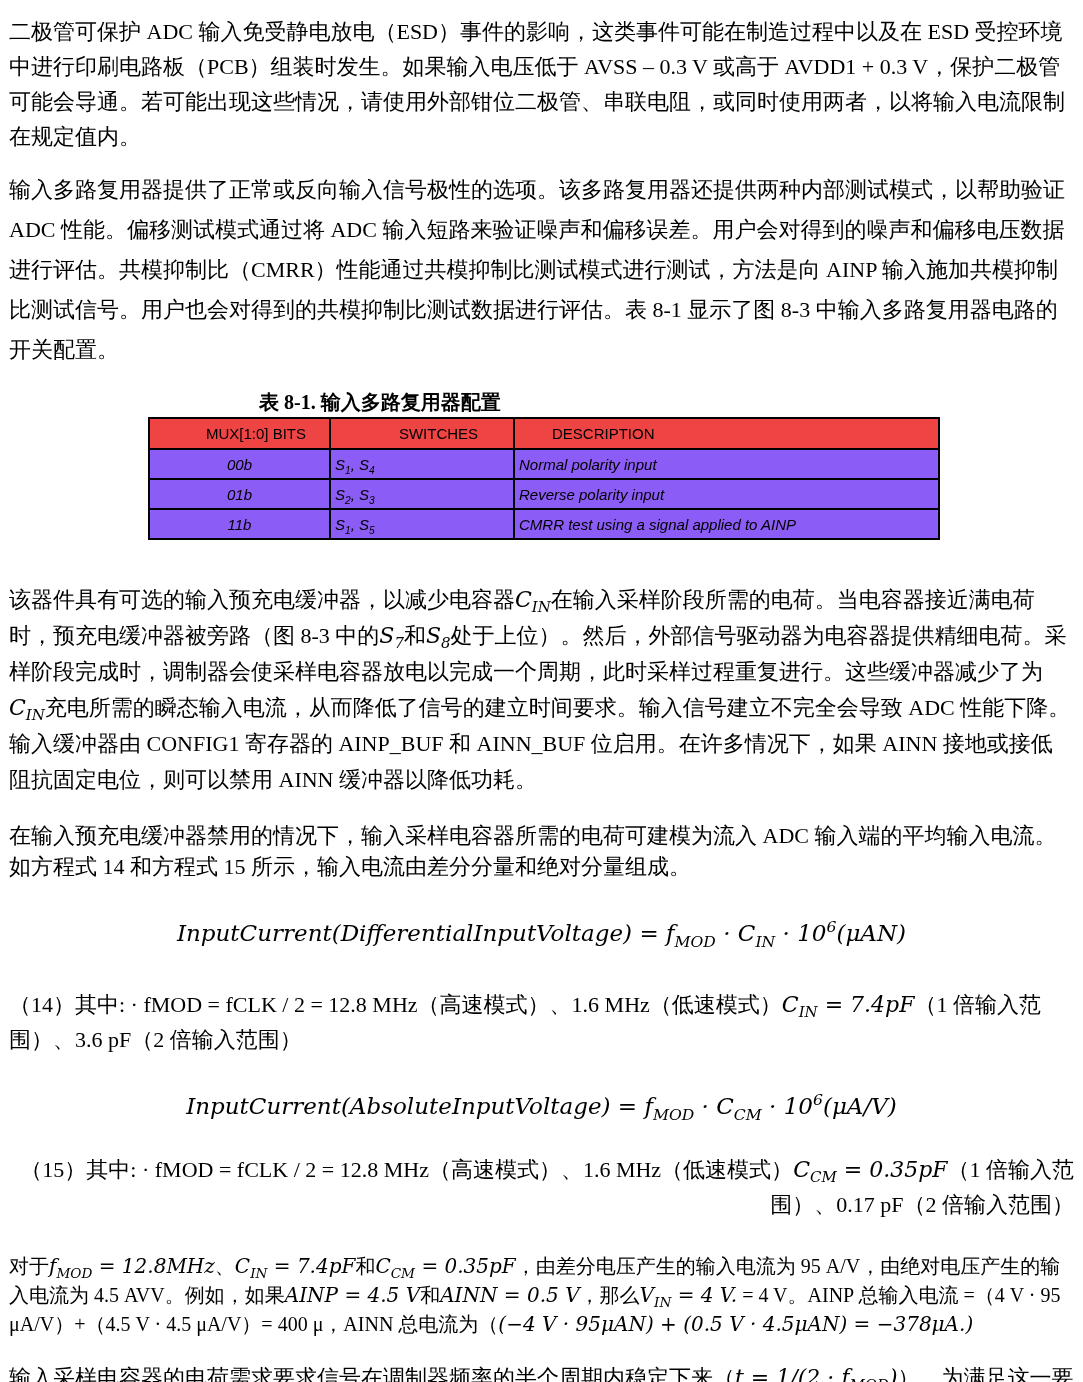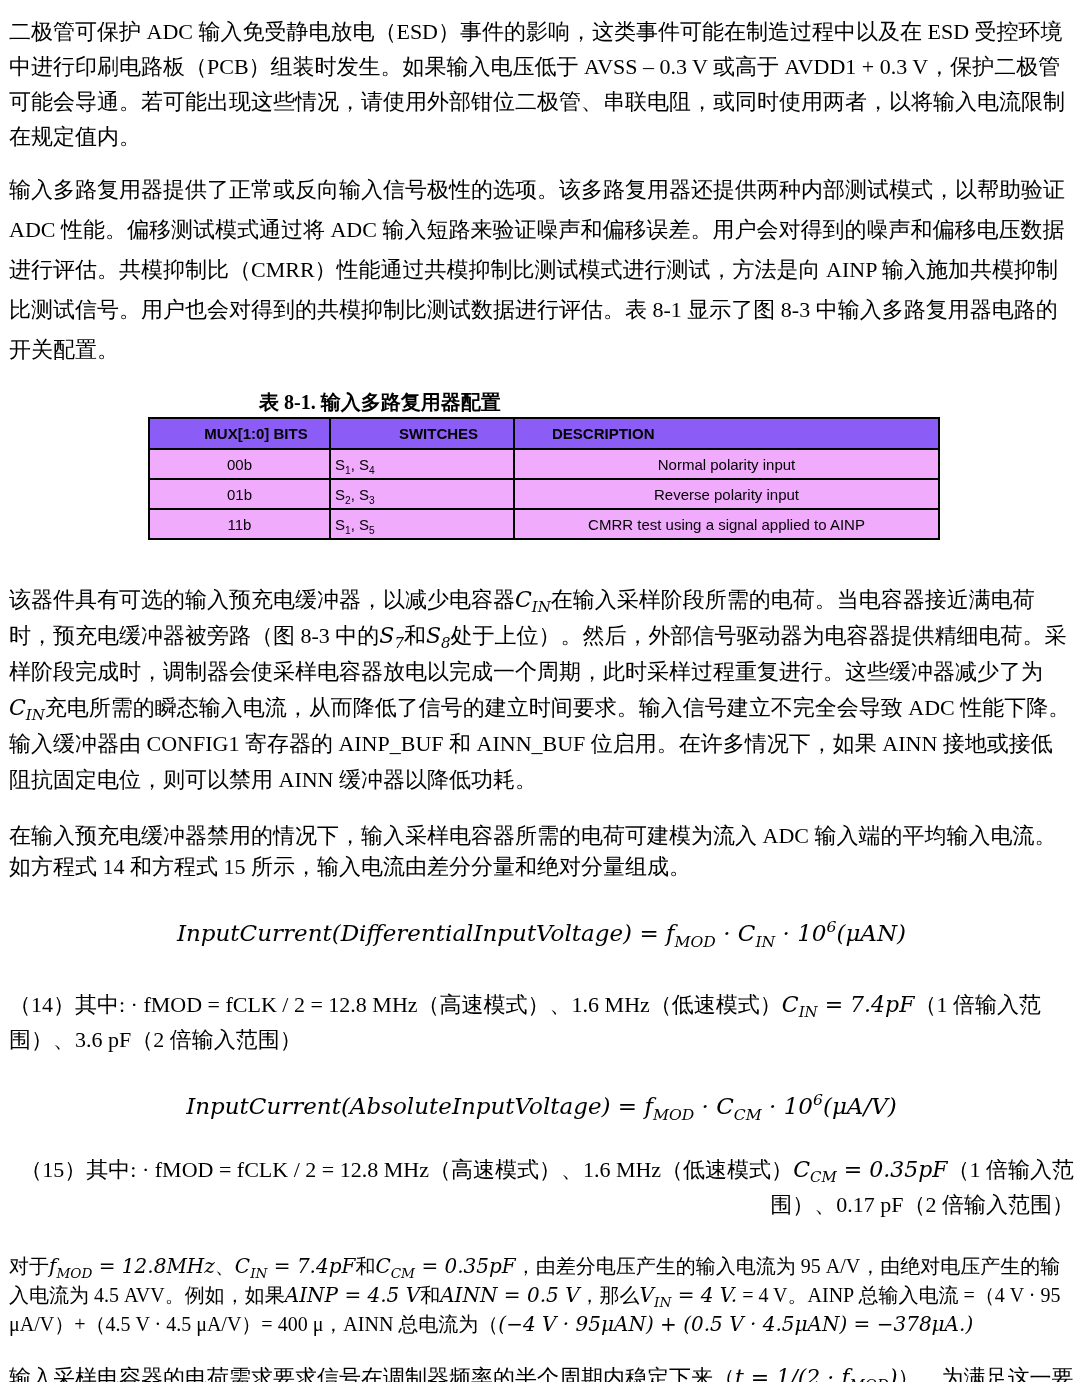--- a/index.html
+++ b/index.html
@@ -45,30 +45,30 @@
     color:#000;
   }
   table.mux th,table.mux td{
     border:2px solid #000000;
     padding:0 4px;
     height:28px;
     overflow:hidden;
     white-space:nowrap;
   }
   table.mux th{
-    background:#8b5cf6;
-    font-weight:bold;
+    background:#ef4444;
+    font-weight:normal;
     text-align:center;
     height:29px;
     padding-left:37px;
   }
-  table.mux td{background:#f0abfc;}
+  table.mux td{background:#8b5cf6;font-style:italic;}
   .c-bits{width:138px;text-align:center;}
   .c-sw{width:141px;}
-  .c-desc{text-align:center;padding-left:6px;}
+  .c-desc{text-align:left;padding-left:6px;}
   table.mux th.c-desc{text-align:left;}
 </style>
 </head>
 <body>
 
 <div class="doc">
 
   <p class="para p1"><span>二极管可保护 ADC 输入免受静电放电（ESD）事件的影响，这类事件可能在制造过程中以及在 ESD 受控环境中进行印刷电路板（PCB）组装时发生。如果输入电压低于 AVSS – 0.3 V 或高于 AVDD1 + 0.3 V，保护二极管可能会导通。若可能出现这些情况，请使用外部钳位二极管、串联电阻，或同时使用两者，以将输入电流限制在规定值内。</span></p>
 
   <p class="para p2"><span>输入多路复用器提供了正常或反向输入信号极性的选项。该多路复用器还提供两种内部测试模式，以帮助验证 ADC 性能。偏移测试模式通过将 ADC 输入短路来验证噪声和偏移误差。用户会对得到的噪声和偏移电压数据进行评估。共模抑制比（CMRR）性能通过共模抑制比测试模式进行测试，方法是向 AINP 输入施加共模抑制比测试信号。用户也会对得到的共模抑制比测试数据进行评估。表 8-1 显示了图 8-3 中输入多路复用器电路的开关配置。</span></p>

